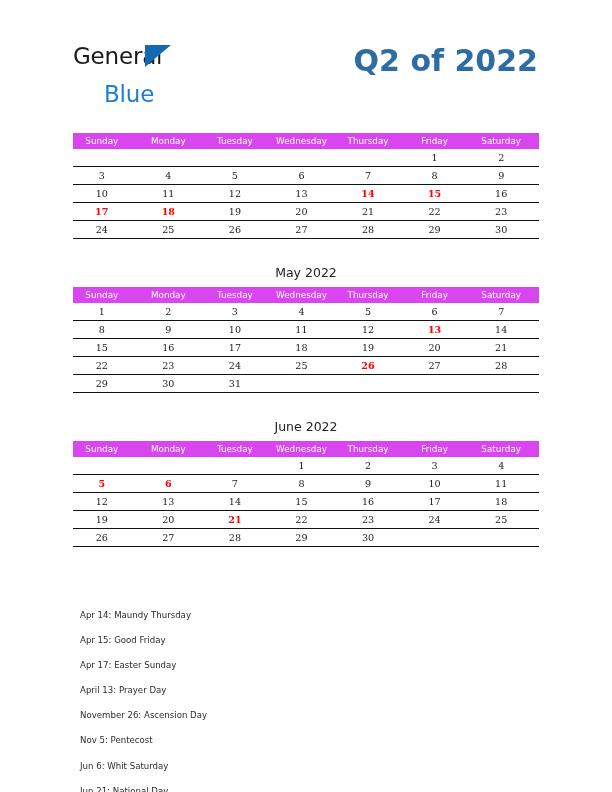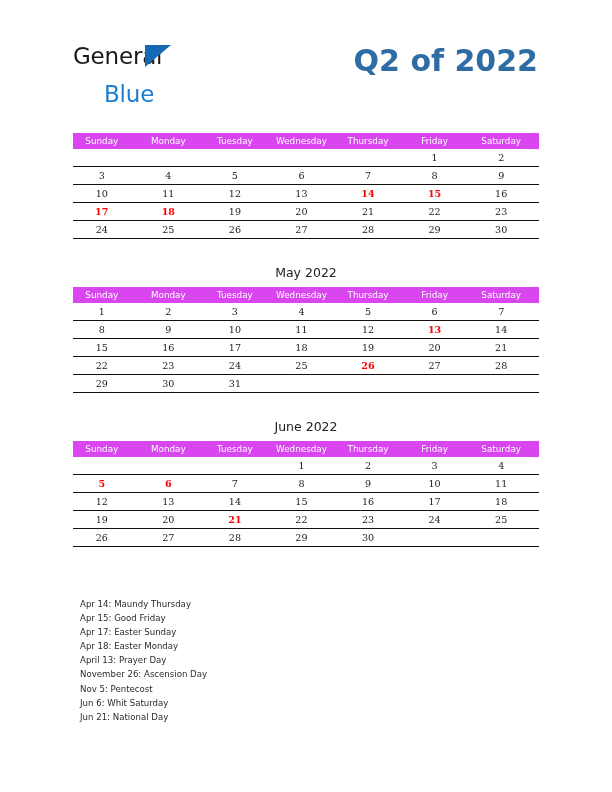--- a/index.html
+++ b/index.html
@@ -147,20 +147,21 @@
     left: 80px;
     top: 597px;
     width: 400px;
   }
   .holiday-item {
     font-size: 8.6px;
     color: #2b2b2b;
     line-height: 14.1px;
     font-family: "DejaVu Sans", sans-serif;
     white-space: nowrap;
+    margin-top: 11px;
   }
 </style>
 </head>
 <body>
 
 <div class="page-header">
   <div class="logo">
     <span class="logo-general">General</span>
     <span class="logo-tri"></span>
     <span class="logo-blue">Blue</span>
@@ -358,19 +359,18 @@
           </tr>
         </tbody>
       </table>
     </div>
   </div>
 
 <div class="holiday-list">
     <div class="holiday-item">Apr 14: Maundy Thursday</div>
     <div class="holiday-item">Apr 15: Good Friday</div>
     <div class="holiday-item">Apr 17: Easter Sunday</div>
-    <div class="holiday-item">Apr 18: Easter Monday</div>
     <div class="holiday-item">April 13: Prayer Day</div>
     <div class="holiday-item">November 26: Ascension Day</div>
     <div class="holiday-item">Nov 5: Pentecost</div>
     <div class="holiday-item">Jun 6: Whit Saturday</div>
     <div class="holiday-item">Jun 21: National Day</div>
   </div>
 
 </body></html>

